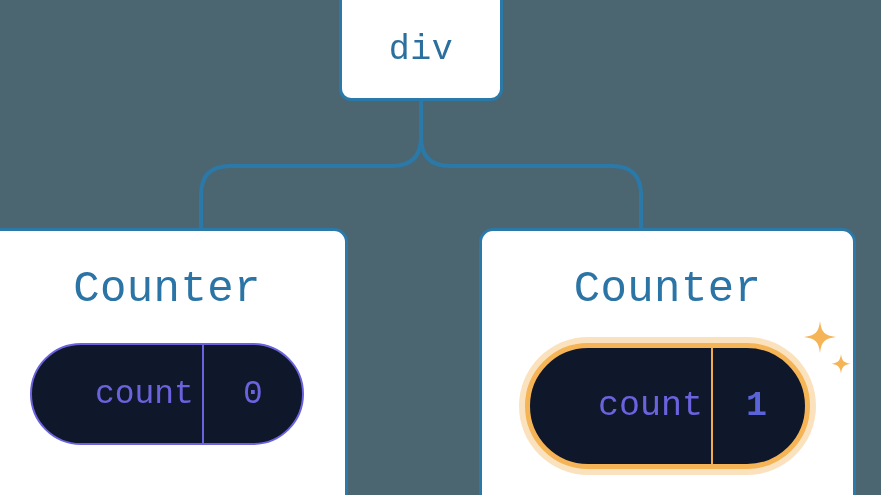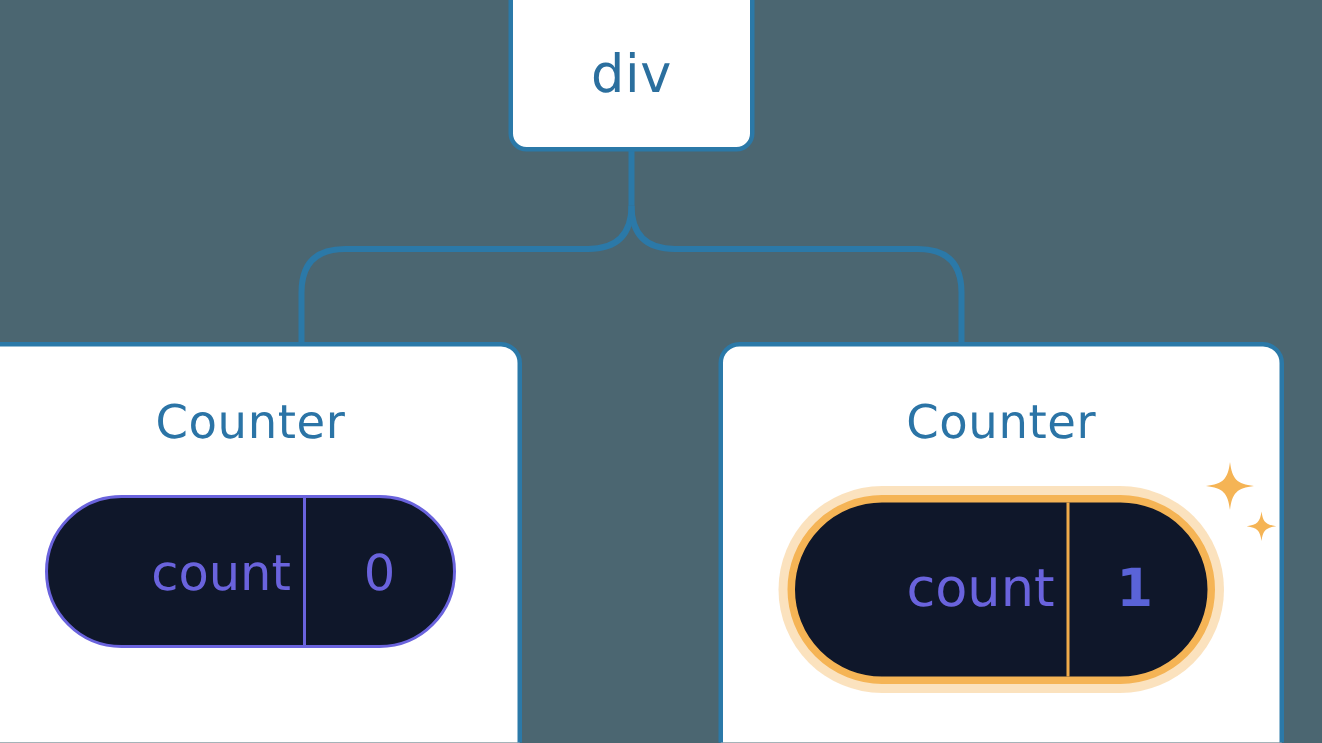--- a/index.html
+++ b/index.html
@@ -14,20 +14,21 @@
   body {
     background: #4b6671;
     font-family: "DejaVu Sans", "Liberation Sans", sans-serif;
     position: relative;
   }
 
   #stage {
     position: relative;
     width: 797px;
     height: 495px;
+    font-family: Liberation Mono, monospace;
   }
 
   
   #connectors {
     position: absolute;
     left: 0;
     top: 0;
     width: 881px;
     height: 495px;
     z-index: 1;
@@ -77,21 +78,21 @@
     left: -14px;                
     width: 362px;
   }
 
   #counter-right {
     left: 479px;
     width: 377px;
   }
 
   .counter-title {
-    font-size: 31px;
+    font-size: 44px;
     color: #2b74a6;
     letter-spacing: 0.4px;
     margin-top: 36px;
     line-height: 1;
   }
 
   
   .pill-wrap {
     position: relative;
     margin-top: 32px;

